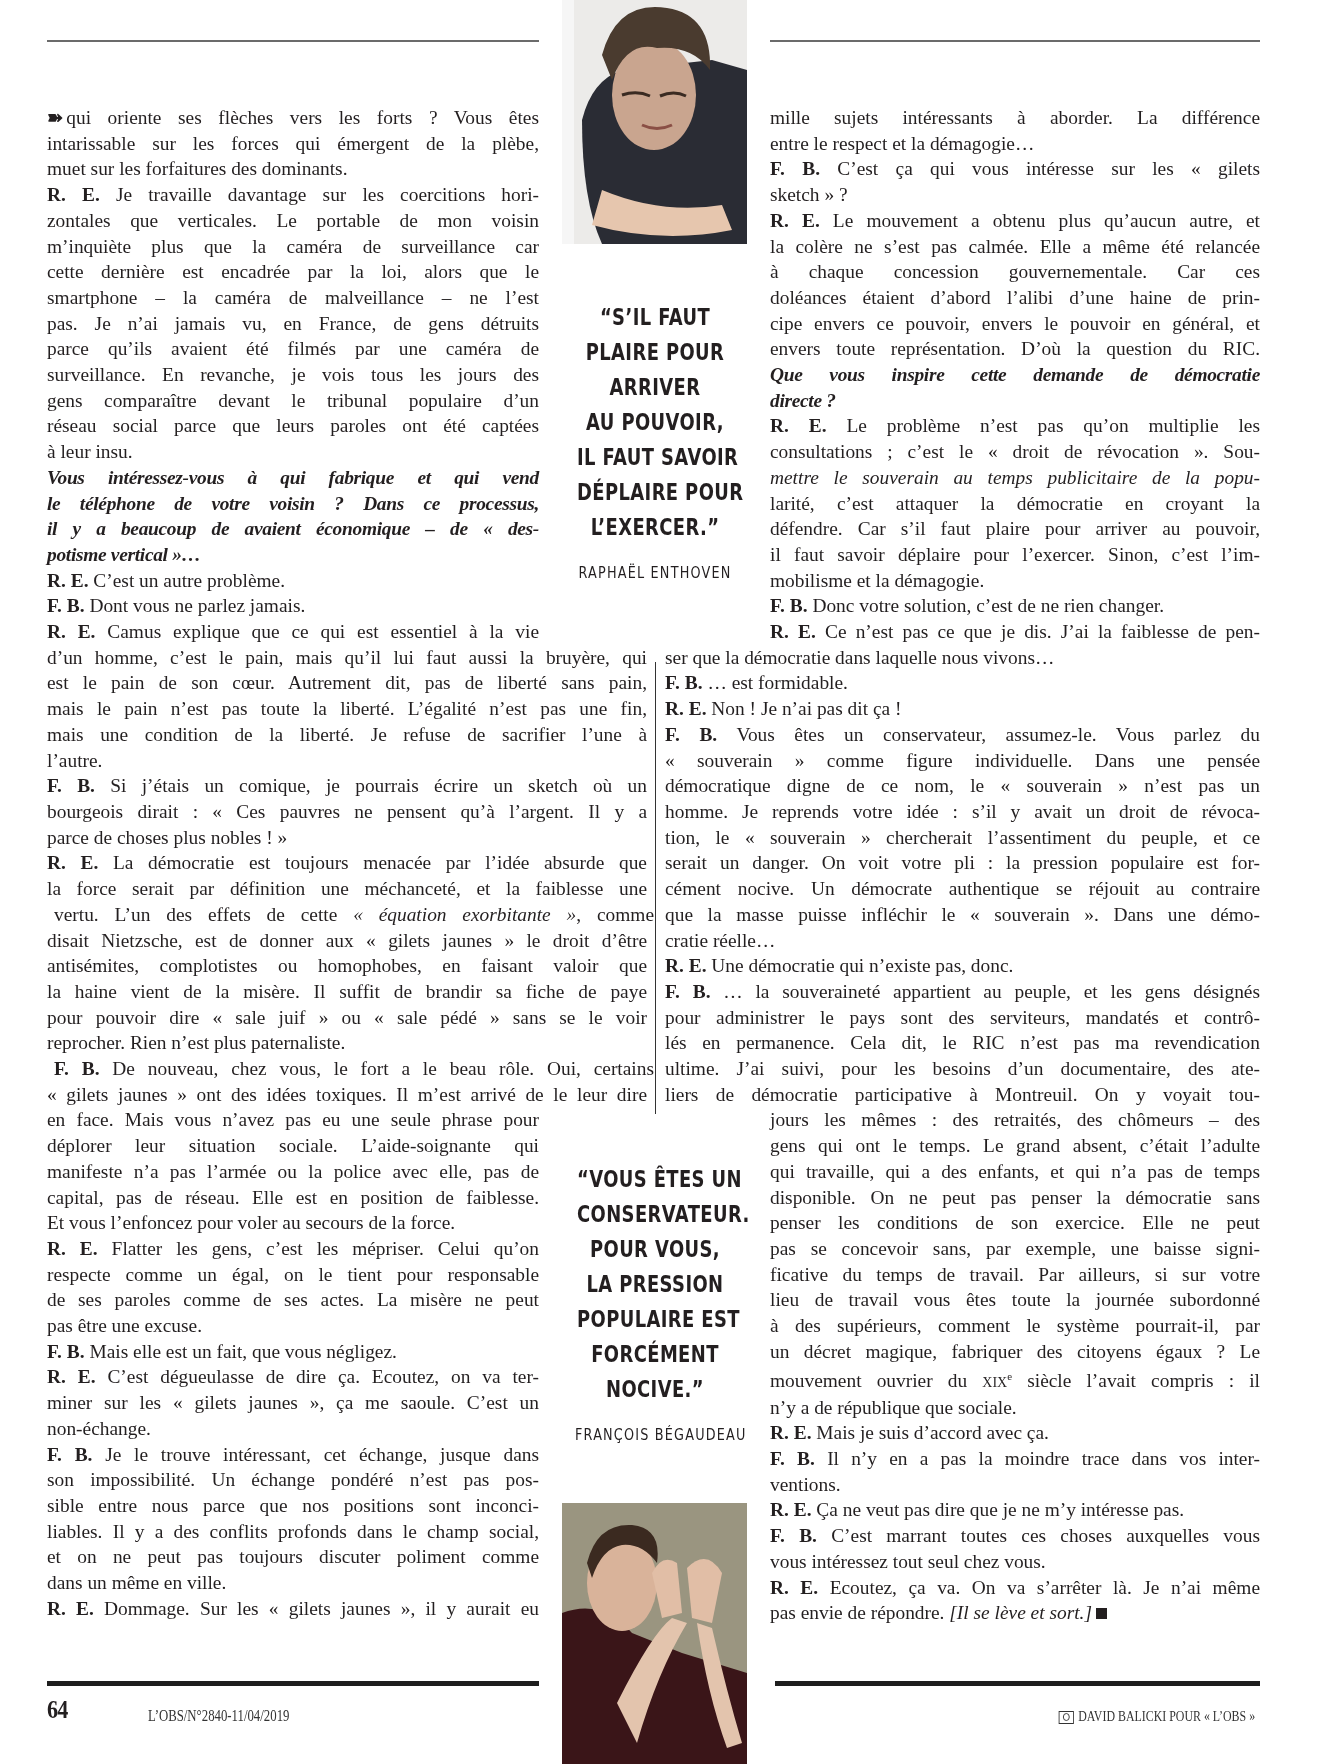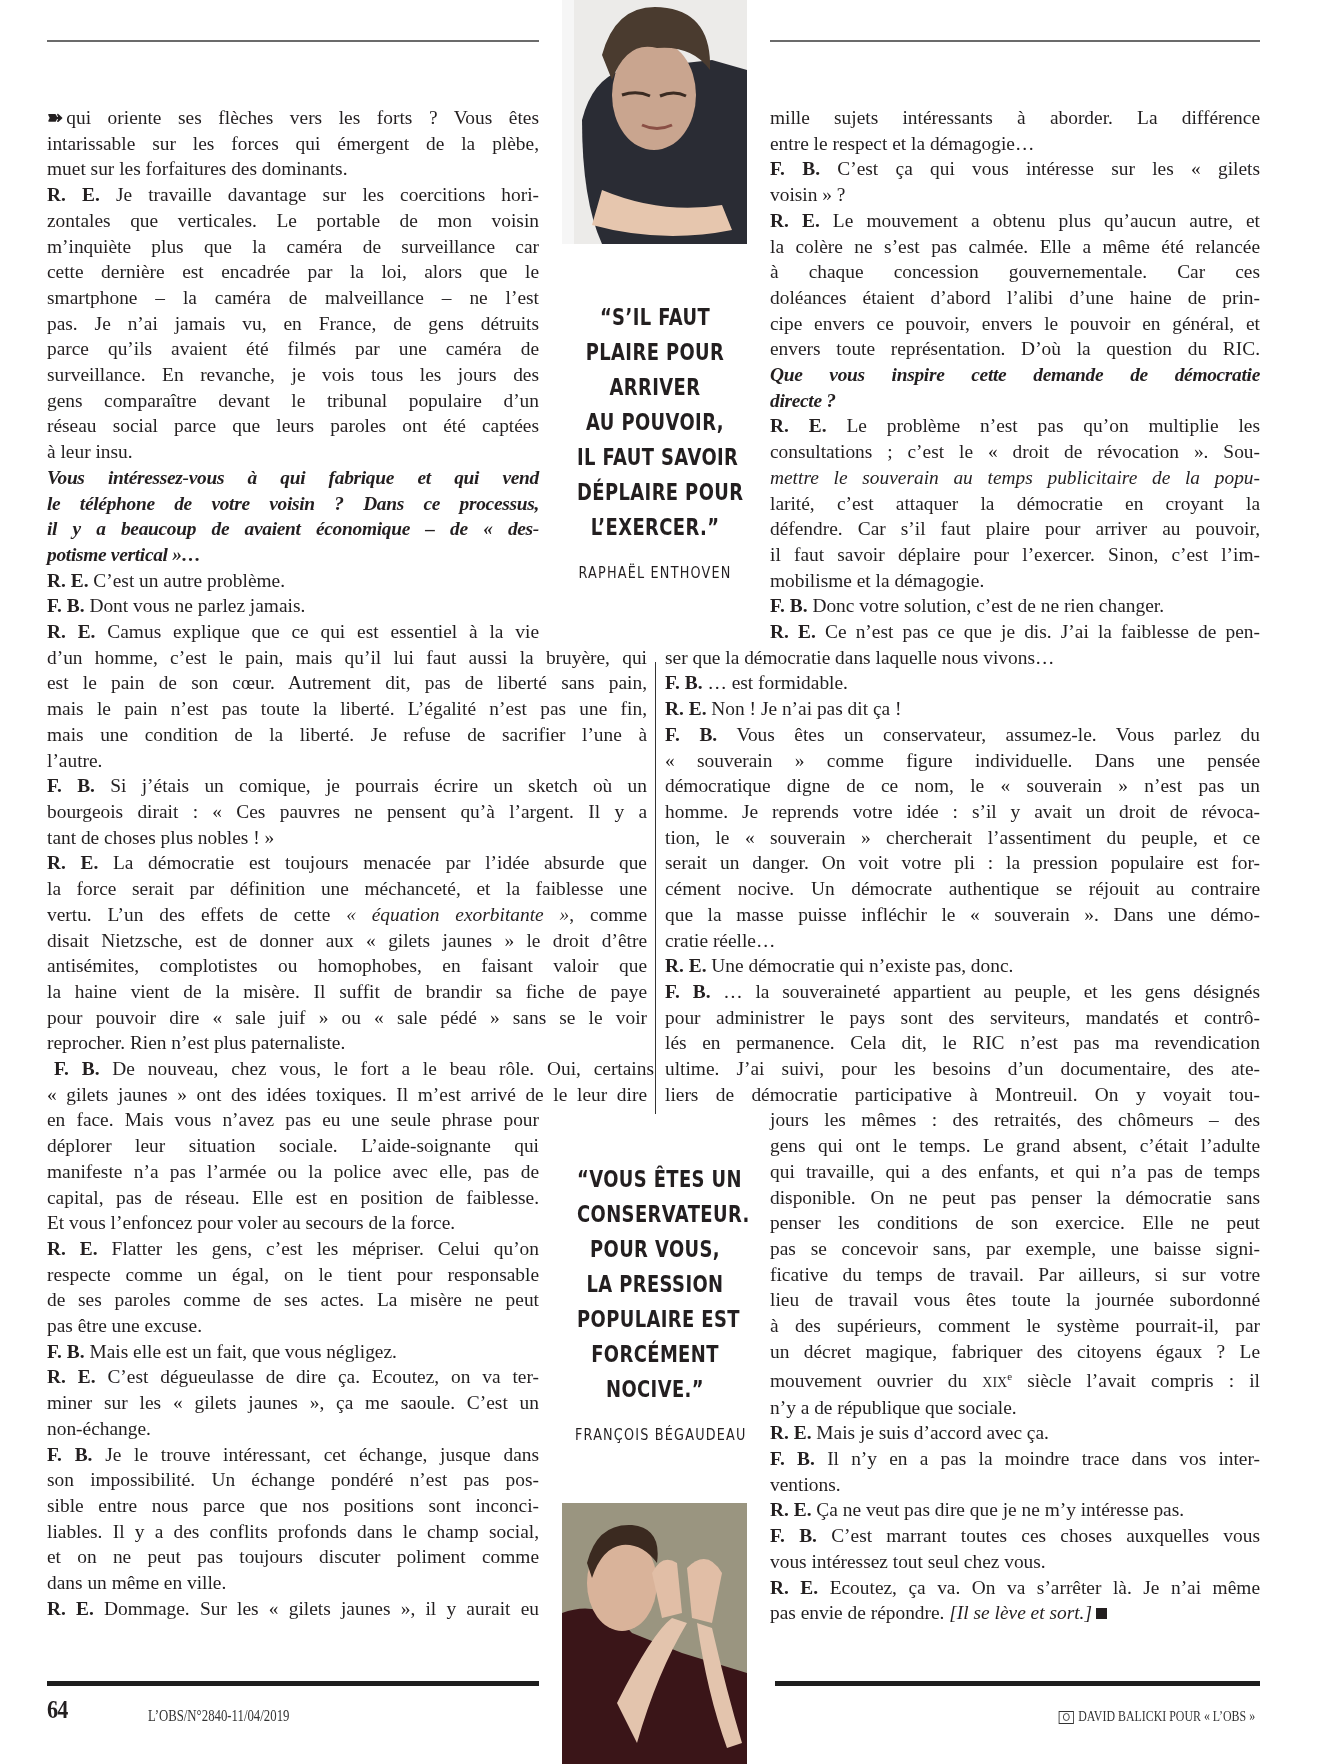--- a/index.html
+++ b/index.html
@@ -118,24 +118,24 @@
     <span class="line end" style="width: 492px; margin-left: 0px;"><span class="spk">R. E.</span> <span>C’est un autre problème.</span></span>
     <span class="line end" style="width: 492px; margin-left: 0px;"><span class="spk">F. B.</span> <span>Dont vous ne parlez jamais.</span></span>
     <span class="line" style="width: 492px; margin-left: 0px;"><span class="spk">R. E.</span> <span>Camus explique que ce qui est essentiel à la vie</span></span>
     <span class="line" style="width: 600px; margin-left: 0px;"><span>d’un homme, c’est le pain, mais qu’il lui faut aussi la bruyère, qui</span></span>
     <span class="line" style="width: 600px; margin-left: 0px;"><span>est le pain de son cœur. Autrement dit, pas de liberté sans pain,</span></span>
     <span class="line" style="width: 600px; margin-left: 0px;"><span>mais le pain n’est pas toute la liberté. L’égalité n’est pas une fin,</span></span>
     <span class="line" style="width: 600px; margin-left: 0px;"><span>mais une condition de la liberté. Je refuse de sacrifier l’une à</span></span>
     <span class="line end" style="width: 600px; margin-left: 0px;"><span>l’autre.</span></span>
     <span class="line" style="width: 600px; margin-left: 0px;"><span class="spk">F. B.</span> <span>Si j’étais un comique, je pourrais écrire un sketch où un</span></span>
     <span class="line" style="width: 600px; margin-left: 0px;"><span>bourgeois dirait : « Ces pauvres ne pensent qu’à l’argent. Il y a</span></span>
-    <span class="line end" style="width: 600px; margin-left: 0px;"><span>tant de choses plus nobles ! »</span></span>
+    <span class="line end" style="width: 600px; margin-left: 0px;"><span>parce de choses plus nobles ! »</span></span>
     <span class="line" style="width: 600px; margin-left: 0px;"><span class="spk">R. E.</span> <span>La démocratie est toujours menacée par l’idée absurde que</span></span>
     <span class="line" style="width: 600px; margin-left: 0px;"><span>la force serait par définition une méchanceté, et la faiblesse une</span></span>
-    <span class="line" style="width: 600px; margin-left: 0px;"><span>vertu. L’un des effets de cette </span><span class="it">« équation exorbitante »</span><span>, comme</span></span>
+    <span class="line" style="width: 600px; margin-left: 7px;"><span>vertu. L’un des effets de cette </span><span class="it">« équation exorbitante »</span><span>, comme</span></span>
     <span class="line" style="width: 600px; margin-left: 0px;"><span>disait Nietzsche, est de donner aux « gilets jaunes » le droit d’être</span></span>
     <span class="line" style="width: 600px; margin-left: 0px;"><span>antisémites, complotistes ou homophobes, en faisant valoir que</span></span>
     <span class="line" style="width: 600px; margin-left: 0px;"><span>la haine vient de la misère. Il suffit de brandir sa fiche de paye</span></span>
     <span class="line" style="width: 600px; margin-left: 0px;"><span>pour pouvoir dire « sale juif » ou « sale pédé » sans se le voir</span></span>
     <span class="line end" style="width: 600px; margin-left: 0px;"><span>reprocher. Rien n’est plus paternaliste.</span></span>
     <span class="line" style="width: 600px; margin-left: 7px;"><span class="spk">F. B.</span> <span>De nouveau, chez vous, le fort a le beau rôle. Oui, certains</span></span>
     <span class="line" style="width: 600px; margin-left: 0px;"><span>« gilets jaunes » ont des idées toxiques. Il m’est arrivé de le leur dire</span></span>
     <span class="line" style="width: 492px; margin-left: 0px;"><span>en face. Mais vous n’avez pas eu une seule phrase pour</span></span>
     <span class="line" style="width: 492px; margin-left: 0px;"><span>déplorer leur situation sociale. L’aide-soignante qui</span></span>
     <span class="line" style="width: 492px; margin-left: 0px;"><span>manifeste n’a pas l’armée ou la police avec elle, pas de</span></span>
@@ -154,21 +154,21 @@
     <span class="line" style="width: 492px; margin-left: 0px;"><span>sible entre nous parce que nos positions sont inconci-</span></span>
     <span class="line" style="width: 492px; margin-left: 0px;"><span>liables. Il y a des conflits profonds dans le champ social,</span></span>
     <span class="line" style="width: 492px; margin-left: 0px;"><span>et on ne peut pas toujours discuter poliment comme</span></span>
     <span class="line end" style="width: 492px; margin-left: 0px;"><span>dans un même en ville.</span></span>
     <span class="line" style="width: 492px; margin-left: 0px;"><span class="spk">R. E.</span> <span>Dommage. Sur les « gilets jaunes », il y aurait eu</span></span>
   </div>
 <div class="col" id="right-col" style="left:770px;top:105px;">
     <span class="line" style="width: 490px; margin-left: 0px;"><span>mille sujets intéressants à aborder. La différence</span></span>
     <span class="line end" style="width: 490px; margin-left: 0px;"><span>entre le respect et la démagogie…</span></span>
     <span class="line" style="width: 490px; margin-left: 0px;"><span class="spk">F. B.</span> <span>C’est ça qui vous intéresse sur les « gilets</span></span>
-    <span class="line end" style="width: 490px; margin-left: 0px;"><span>voisin » ?</span></span>
+    <span class="line end" style="width: 490px; margin-left: 0px;"><span>sketch » ?</span></span>
     <span class="line" style="width: 490px; margin-left: 0px;"><span class="spk">R. E.</span> <span>Le mouvement a obtenu plus qu’aucun autre, et</span></span>
     <span class="line" style="width: 490px; margin-left: 0px;"><span>la colère ne s’est pas calmée. Elle a même été relancée</span></span>
     <span class="line" style="width: 490px; margin-left: 0px;"><span>à chaque concession gouvernementale. Car ces</span></span>
     <span class="line" style="width: 490px; margin-left: 0px;"><span>doléances étaient d’abord l’alibi d’une haine de prin-</span></span>
     <span class="line" style="width: 490px; margin-left: 0px;"><span>cipe envers ce pouvoir, envers le pouvoir en général, et</span></span>
     <span class="line" style="width: 490px; margin-left: 0px;"><span>envers toute représentation. D’où la question du RIC.</span></span>
     <span class="line" style="width: 490px; margin-left: 0px;"><span class="q">Que vous inspire cette demande de démocratie</span></span>
     <span class="line end" style="width: 490px; margin-left: 0px;"><span class="q">directe ?</span></span>
     <span class="line" style="width: 490px; margin-left: 0px;"><span class="spk">R. E.</span> <span>Le problème n’est pas qu’on multiplie les</span></span>
     <span class="line" style="width: 490px; margin-left: 0px;"><span>consultations ; c’est le « droit de révocation ». Sou-</span></span>

